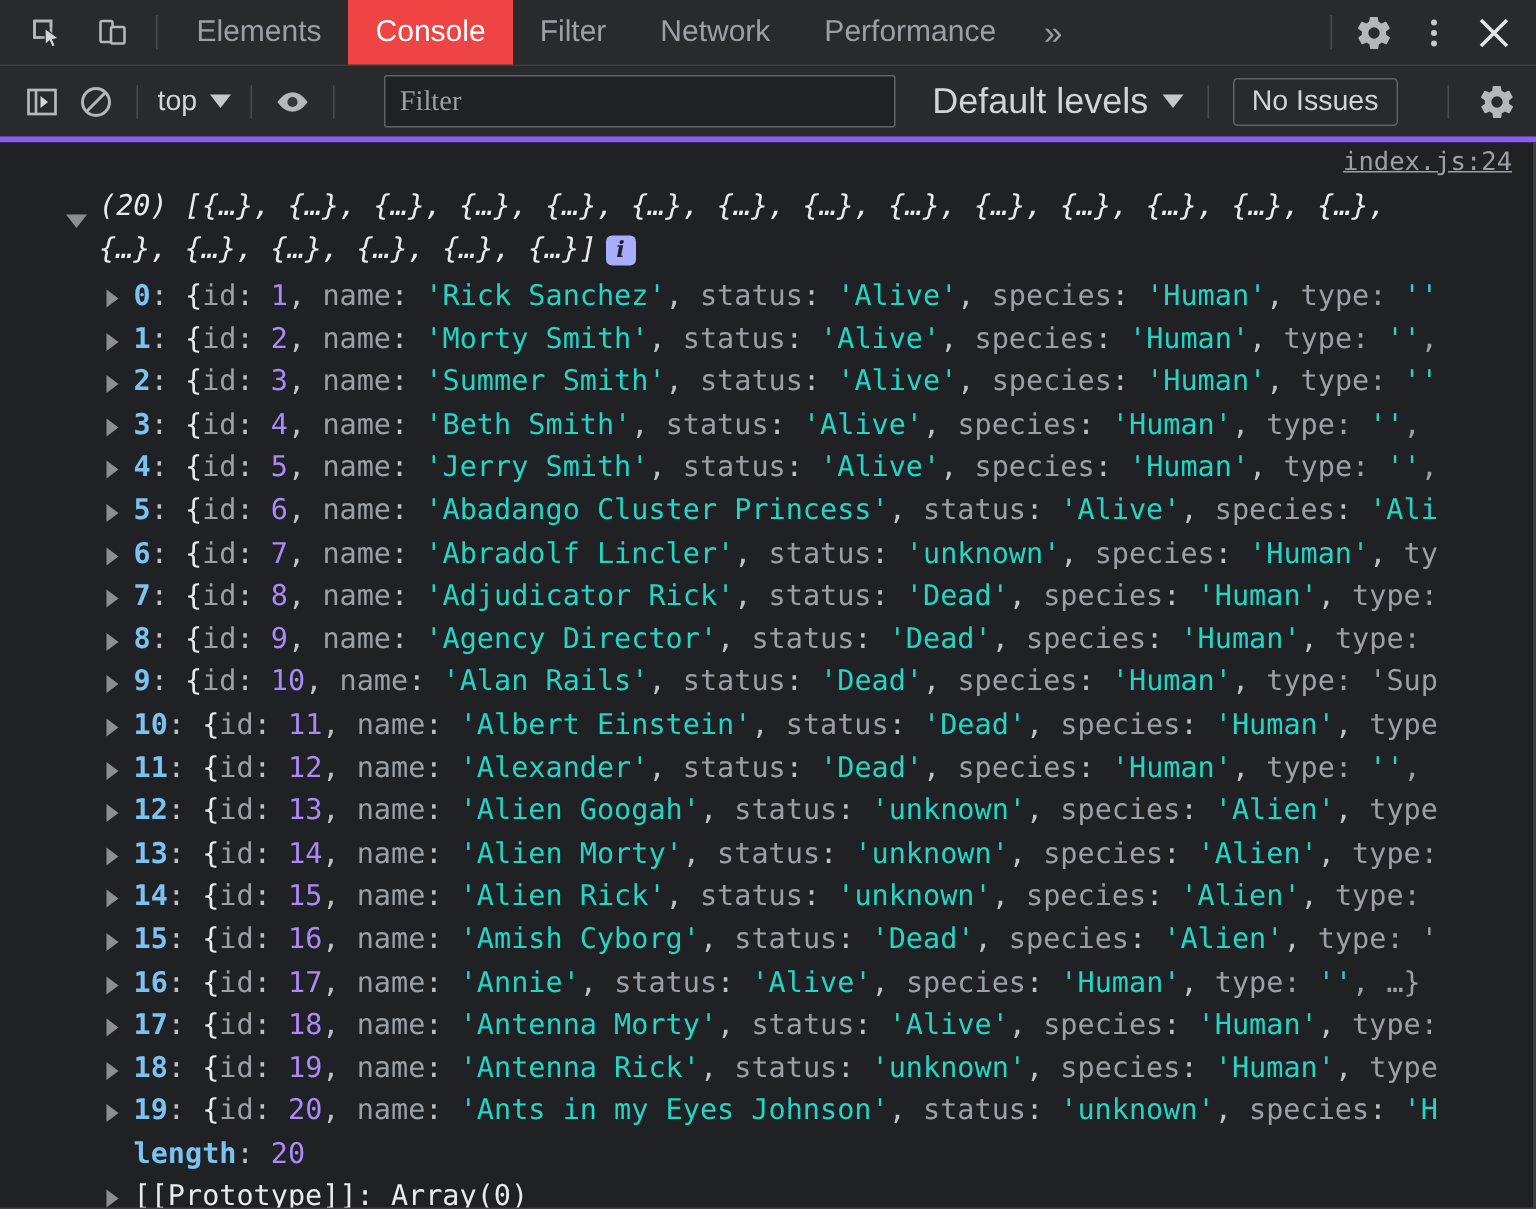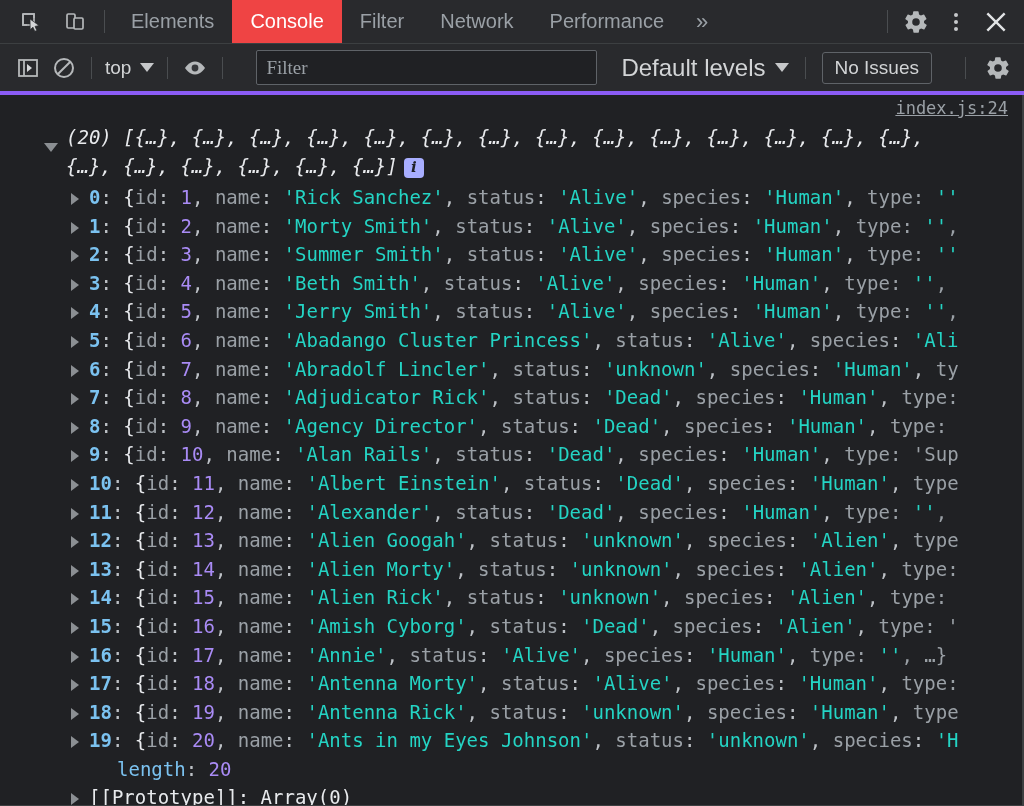--- a/index.html
+++ b/index.html
@@ -157,21 +157,21 @@
   .str  { color: #24d4c4; }
   .key  { color: #9aa0a6; }
   .punc { color: #bdc1c6; }
   .brace{ color: #e8eaed; }
 
   .footer-row {
     height: 28.6px; line-height: 28.6px;
     font-size: 19px; padding-left: 89px;
     white-space: nowrap; overflow: hidden;
   }
-  .lenkey { color: #7bc2f0; font-weight: normal; margin-left: 28px; }
+  .lenkey { color: #7bc2f0; font-weight: bold; }
   .proto-row {
     height: 28.6px; line-height: 28.6px;
     font-size: 19px; padding-left: 70px;
     position: relative; color: #e8eaed;
     white-space: nowrap; overflow: hidden;
   }
   .proto-row .tri-right {
     position: absolute; left: 71px; top: 10px;
     width: 0; height: 0;
     border-top: 6px solid transparent; border-bottom: 6px solid transparent;

